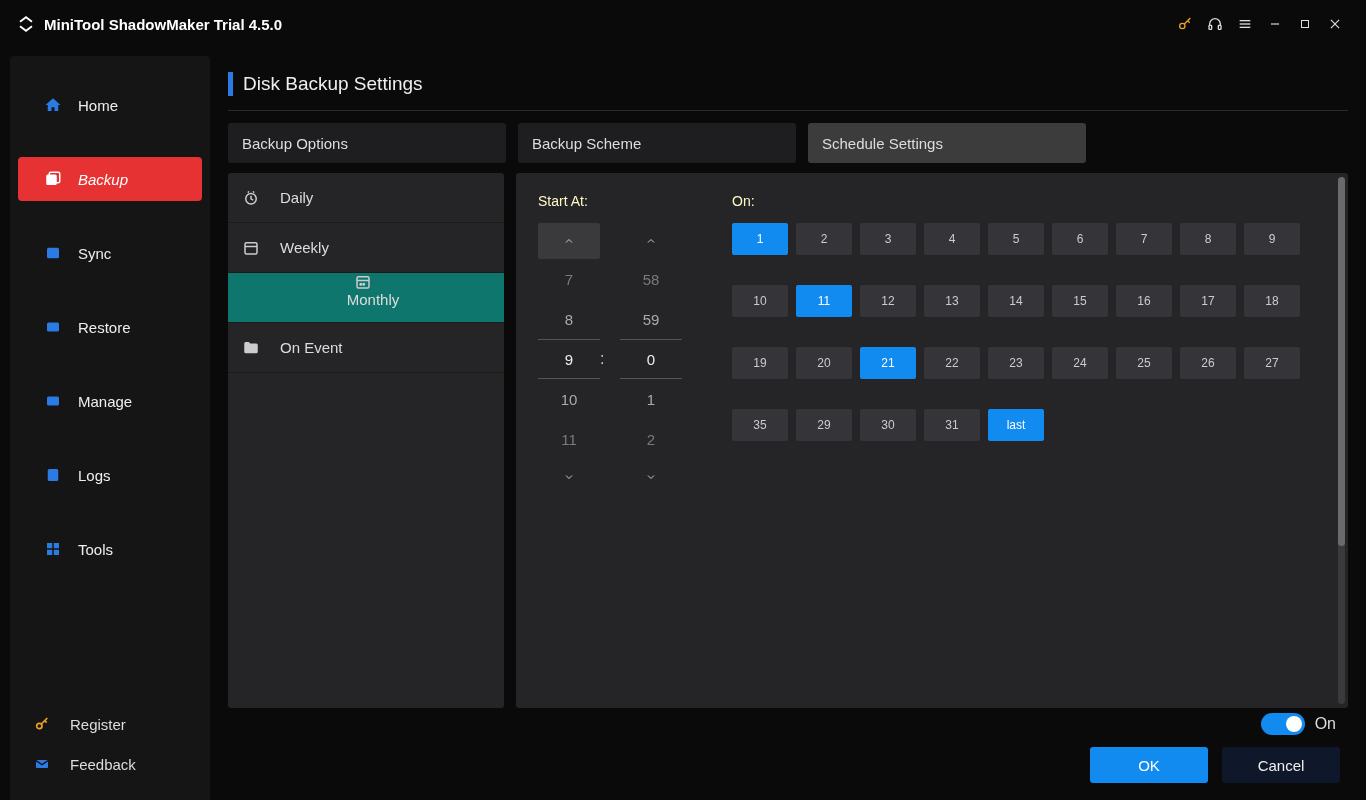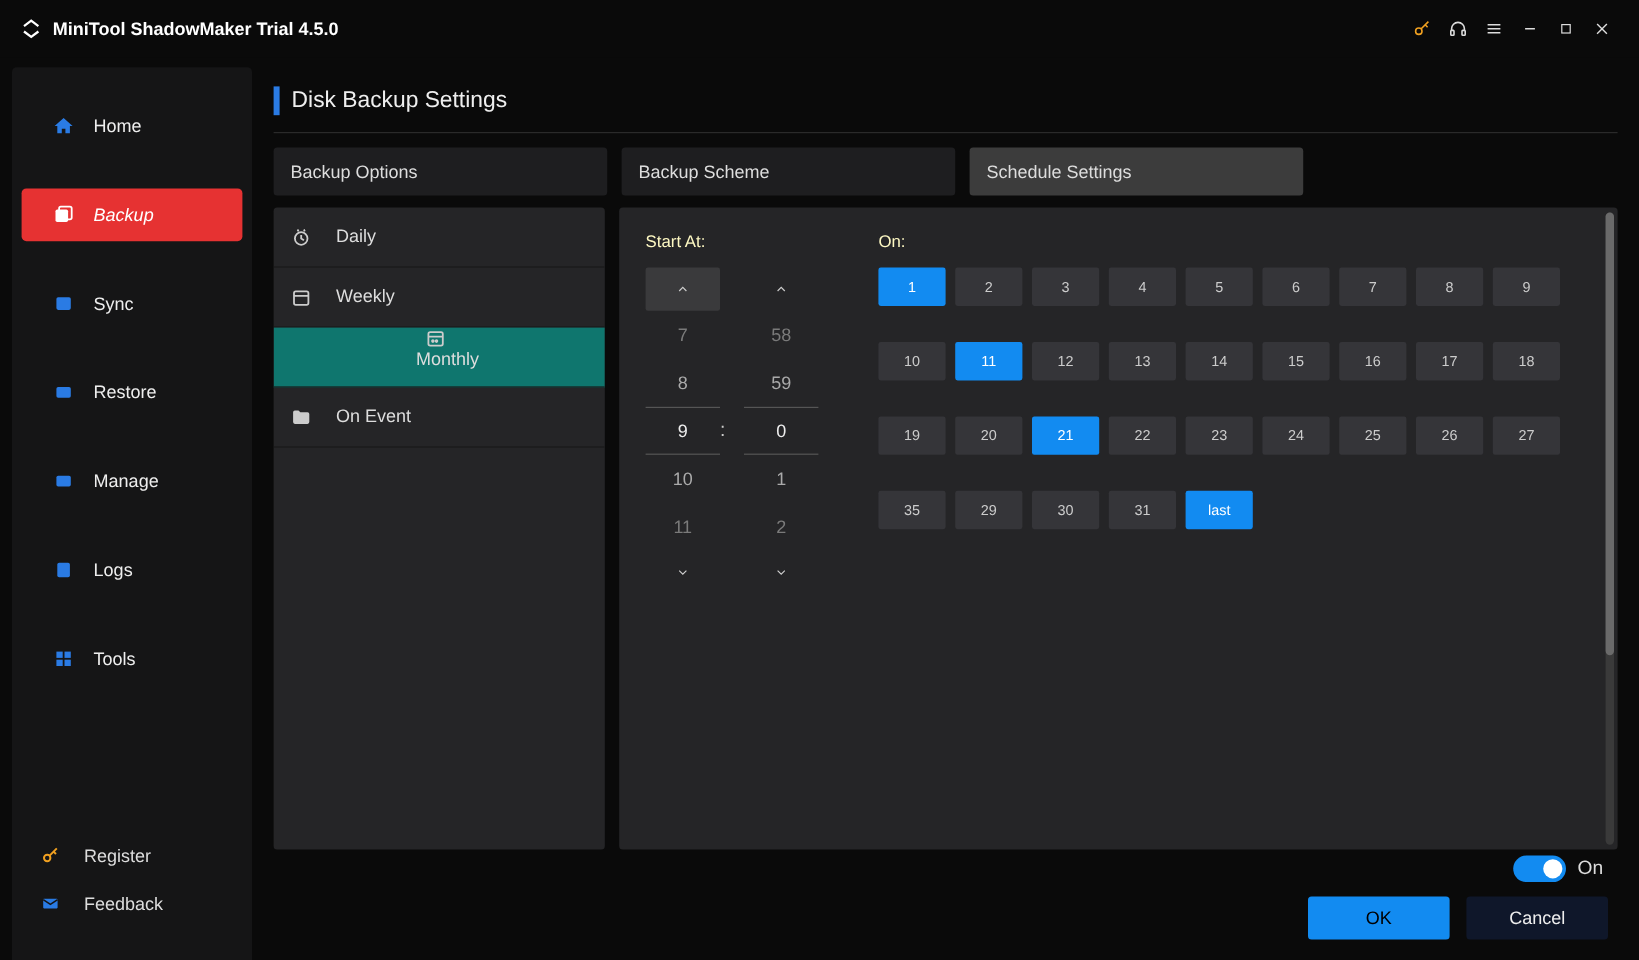--- a/index.html
+++ b/index.html
@@ -61,21 +61,21 @@
     font-style: italic;
   }
   .nav-item .nicon {
     width: 22px; height: 22px; margin-right: 14px;
     display: flex; align-items: center; justify-content: center;
     color: #2a7be4;
   }
   .nav-item.active .nicon { color: #fff; }
   .sidebar .bottom {
     margin-top: auto;
-    padding-bottom: 27px;
+    padding-bottom: 16px;
   }
   .bottom-item {
     height: 40px;
     display: flex; align-items: center;
     padding-left: 24px;
     cursor: pointer;
     font-size: 15px;
   }
   .bottom-item .nicon { width: 22px; margin-right: 14px; display:flex; align-items:center; }
   .bottom-item.register .nicon { color: #f0a020; }
@@ -211,21 +211,21 @@
   }
   .toggle .knob {
     position:absolute; right:3px; top:3px;
     width:16px; height:16px; border-radius:50%; background:#fff;
   }
   .btn {
     width: 118px; height: 36px;
     display:flex; align-items:center; justify-content:center;
     border-radius:3px; cursor:pointer; font-size:15px;
   }
-  .btn.primary { background:#128bf1; color:#000000; }
+  .btn.primary { background:#128bf1; color:#ffffff; }
   .btn.secondary { background:#0f172a; color:#eee; }
   .footer-col { display:flex; flex-direction:column; align-items:flex-end; gap:12px;}
   .footer-buttons { display:flex; gap:14px; }
 </style>
 </head>
 <body>
 
 <div class="titlebar">
   <span class="logo">
     <svg width="18" height="18" viewBox="0 0 24 24" fill="none" stroke="#fff" stroke-width="2.5">

